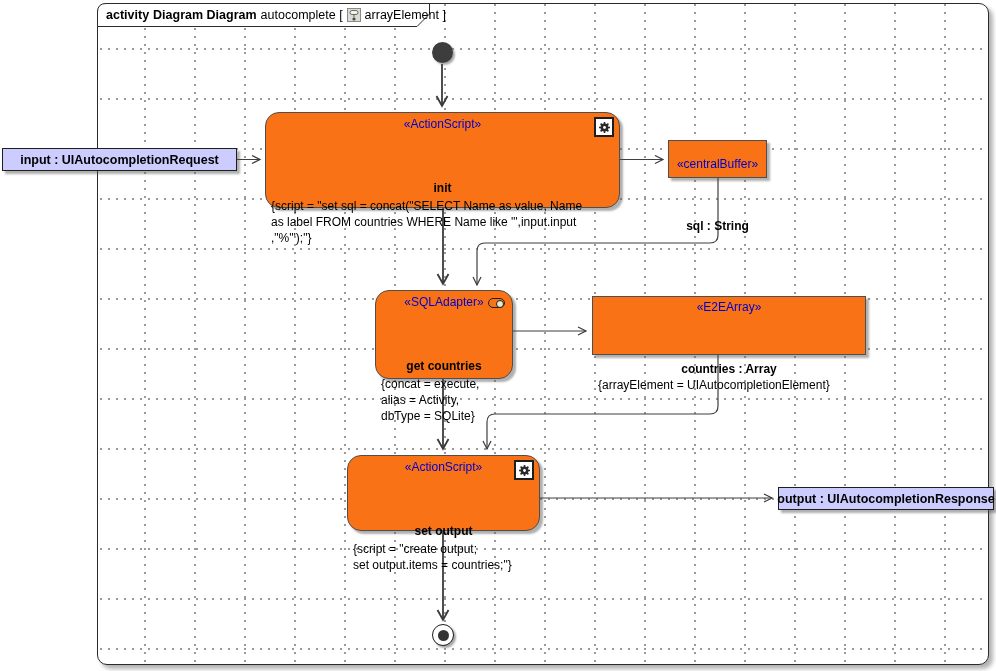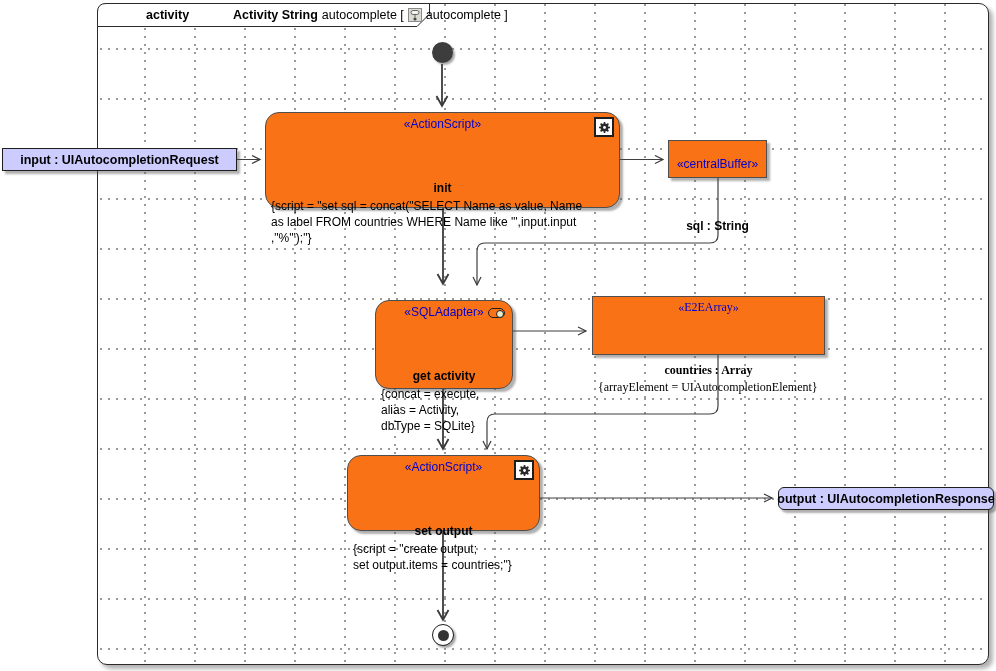--- a/index.html
+++ b/index.html
@@ -19,21 +19,21 @@
     border-radius:10px;
     box-shadow:4px 4px 4px rgba(0,0,0,0.30);
   }
 
   .frame-tab-shape { position:absolute; left:97px; top:3px; width:345px; height:24px; }
   .frame-tab-text {
     position:absolute; left:106px; top:6px; height:17px;
     font-size:12.5px; color:#000; white-space:nowrap;
     display:flex; align-items:center; gap:4px;
   }
-  .frame-tab-text .bold { font-weight:bold;margin-left:40px; }
+  .frame-tab-text .bold { font-weight:bold; }
   .ref-icon { display:inline-block; width:14px; height:14px; position:relative; top:0px; }
 
   
   .node {
     position:absolute; background:#f97316; border:1px solid #4e4e4e;
     box-shadow:3px 3px 2px rgba(80,80,80,0.45);
   }
   .action { border-radius:14px; }
   .stereo { display:block; text-align:center; color:#0000cc; font-size:12px; padding-top:4px; white-space:nowrap; }
   .node-title { display:block; text-align:center; color:#000; font-size:12px; font-weight:bold; padding-top:2px; white-space:nowrap;margin-top:48px; }
@@ -101,31 +101,31 @@
     <path d="M718,355 V406 Q718,414 710,414 H495 Q487,414 487,422 V449" fill="none" stroke="#3f3f3f" stroke-width="1.2" marker-end="url(#arrowS)"></path>
     <path d="M540,498 H772" fill="none" stroke="#3f3f3f" stroke-width="1.2" marker-end="url(#arrowS)"></path>
     <path d="M443,531 V620" fill="none" stroke="#3a3a3a" stroke-width="1.8" marker-end="url(#arrowB)"></path>
   </svg>
 
   <svg class="frame-tab-shape" width="345" height="24" viewBox="0 0 345 24">
     <path d="M0.5,23.5 V9 Q0.5,0.5 9,0.5 H332.5 V11 L320,23.5 Z" fill="#ffffff" stroke="#2b2b2b" stroke-width="1" stroke-linejoin="round"></path>
   </svg>
   <div class="frame-tab-text">
     <span class="bold">activity</span>
-    <span class="bold">Activity String</span>
+    <span class="bold">Diagram Diagram</span>
     <span>autocomplete [</span>
     <span class="ref-icon">
       <svg width="14" height="14" viewBox="0 0 14 14">
         <rect x="0.5" y="0.5" width="13" height="13" fill="#dcdcd4" stroke="#8a8a8a"></rect>
         <rect x="3" y="2.5" width="8" height="4" rx="2" fill="#f4f4ee" stroke="#4a4a4a" stroke-width="0.8"></rect>
         <path d="M7,6.5 V9.5" stroke="#4a4a4a" stroke-width="0.8"></path>
         <circle cx="7" cy="11" r="1.6" fill="#4a4a4a"></circle>
       </svg>
     </span>
-    <span>autocomplete ]</span>
+    <span>arrayElement ]</span>
   </div>
 
   <div class="initial-node"></div>
 
   <div class="node action" style="left:265px; top:112px; width:355px; height:96px;">
     <span class="stereo">«ActionScript»</span>
     <span class="node-title">init</span>
     <div class="gear-box">
       <svg width="13" height="13" viewBox="0 0 13 13">
         <g stroke="#2a2a2a" stroke-width="1.6">
@@ -144,32 +144,32 @@
 
   <div class="node" style="left:668px; top:140px; width:99px; height:38px;">
     <span class="stereo" style="padding-top:16px;">«centralBuffer»</span>
     <span class="node-title" style="padding-top:0;">sql : String</span>
   </div>
 
   <div class="obj-label" style="left:2px; top:148px; width:235px; height:23px;">
     <span>input : UIAutocompletionRequest</span>
   </div>
 
-  <div class="node action" style="left:375px; top:300px; width:138px; height:89px;">
+  <div class="node action" style="left:375px; top:290px; width:138px; height:89px;">
     <span class="stereo">«SQLAdapter»</span>
-    <span class="node-title">get activity</span>
+    <span class="node-title">get countries</span>
     <div class="toggle-icon"></div>
     <div class="node-body">
       <div>{concat = execute,</div>
       <div>alias = Activity,</div>
       <div>dbType = SQLite}</div>
     </div>
   </div>
 
-  <div class="node" style="left:592px; top:296px; width:233px; height:59px;font-family:Liberation Serif, serif;">
+  <div class="node" style="left:592px; top:296px; width:274px; height:59px;">
     <span class="stereo" style="padding-top:3px;">«E2EArray»</span>
     <span class="node-title" style="padding-top:0;">countries : Array</span>
     <div class="node-body" style="padding-top:1px;">
       <div>{arrayElement = UIAutocompletionElement}</div>
     </div>
   </div>
 
   <div class="node action" style="left:347px; top:455px; width:193px; height:76px;">
     <span class="stereo">«ActionScript»</span>
     <span class="node-title">set output</span>
@@ -181,21 +181,21 @@
         <circle cx="6.5" cy="6.5" r="4" fill="#2a2a2a"></circle>
         <circle cx="6.5" cy="6.5" r="1.4" fill="#ffffff"></circle>
       </svg>
     </div>
     <div class="node-body">
       <div>{script = "create output;</div>
       <div>set output.items = countries;"}</div>
     </div>
   </div>
 
-  <div class="obj-label" style="left:778px; top:487px; width:216px; height:23px;border-radius:6px;">
+  <div class="obj-label" style="left:778px; top:487px; width:216px; height:23px;">
     <span>output : UIAutocompletionResponse</span>
   </div>
 
   <div class="final-node">
     <div class="dot"></div>
   </div>
 
 </div>
 
 </body></html>

